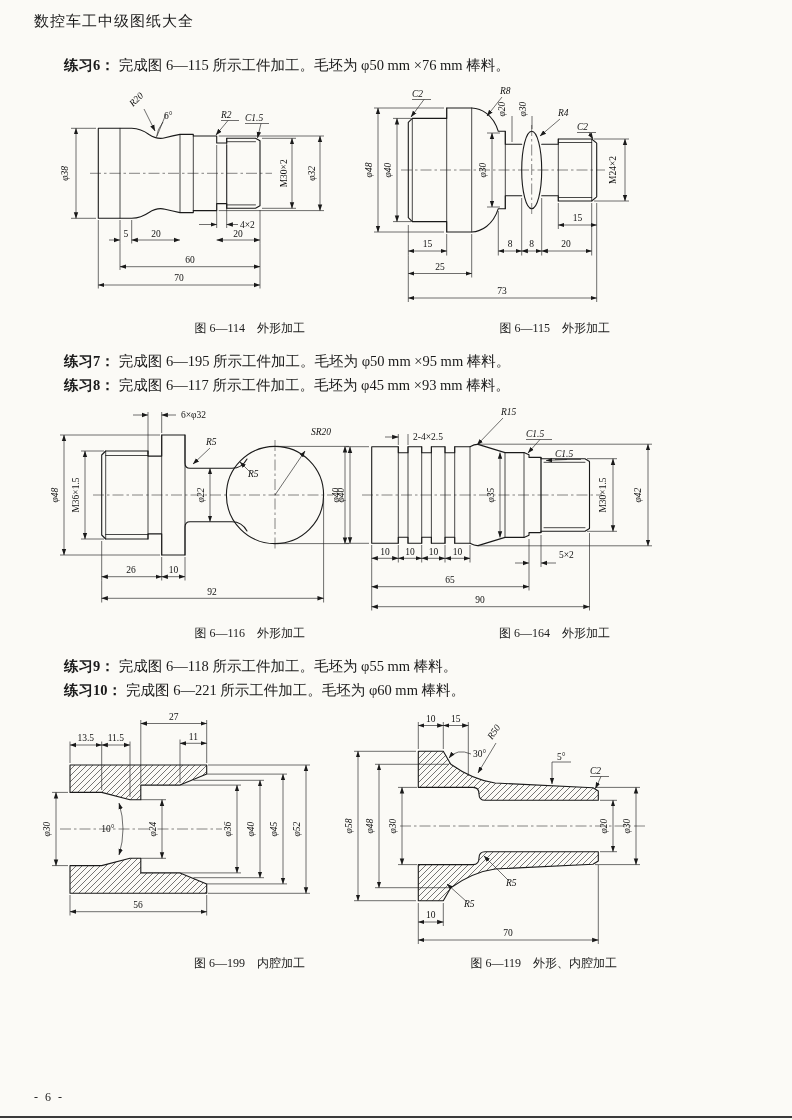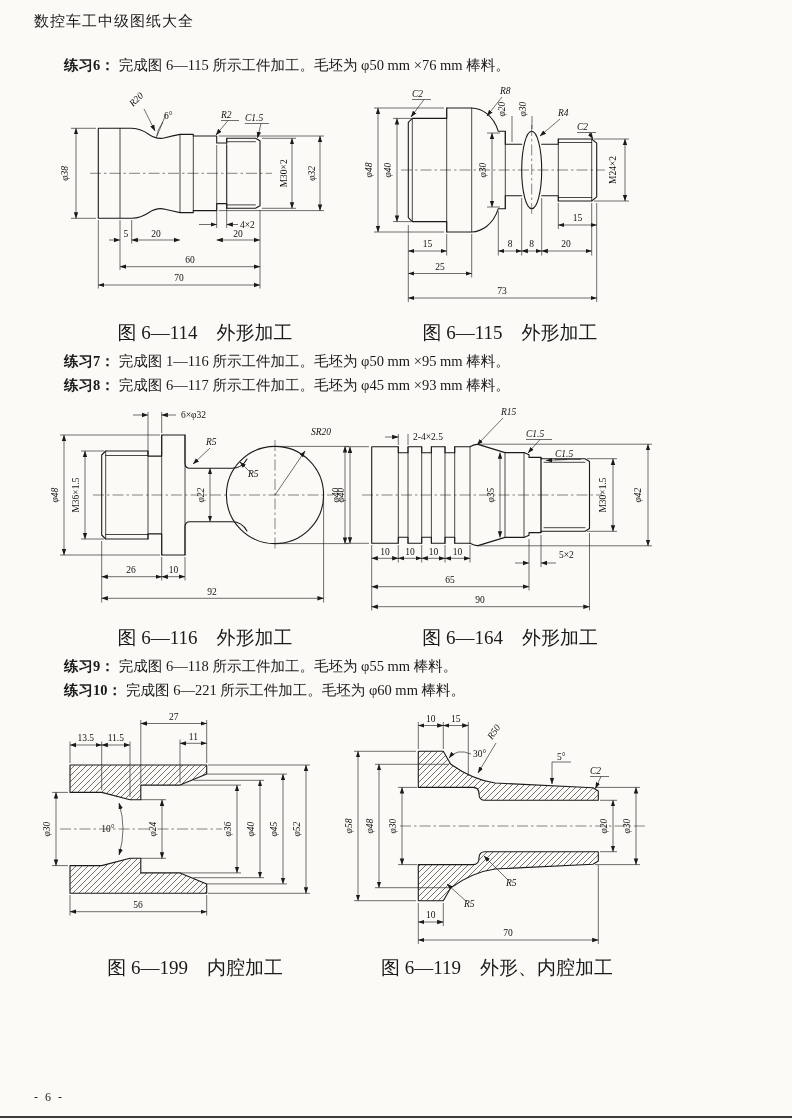--- a/index.html
+++ b/index.html
@@ -1,21 +1,21 @@
 <!DOCTYPE html>
 <html><head>
 <meta charset="utf-8">
 <style>
   html,body{margin:0;padding:0}
   body{width:792px;height:1120px;position:relative;background:#fbfaf6;font-family:"Liberation Serif",serif;color:#1a1a1a;overflow:hidden}
   .abs{position:absolute}
   .hdr{left:34px;top:12px;font-size:15px;letter-spacing:1px}
   .ex{left:64px;font-size:14.5px;white-space:nowrap}
   .ex b{font-weight:bold;margin-right:4px}
-  .cap{font-size:19px;text-align:center;white-space:nowrap}
+  .cap{font-size:12px;text-align:right;white-space:nowrap}
   .ftr{left:34px;top:1090px;font-size:12px;letter-spacing:2px}
   .botline{left:0;top:1116px;width:792px;height:2px;background:#3a3a3a}
   svg{overflow:visible}
   .s{fill:none;stroke:#1a1a1a;stroke-width:1.1;stroke-linejoin:round;stroke-linecap:round}
   .s2{fill:none;stroke:#1a1a1a;stroke-width:.8}
   .hb{fill:url(#h);stroke:#1a1a1a;stroke-width:1.1;stroke-linejoin:round}
   .d{fill:none;stroke:#222;stroke-width:.65}
   .cl{fill:none;stroke:#222;stroke-width:.55;stroke-dasharray:11 3 2.5 3}
   text{font-size:9.5px;fill:#111;font-family:"Liberation Serif",serif}
   .tm{text-anchor:middle}.ts{text-anchor:start}
@@ -139,21 +139,21 @@
     <line class="d" x1="193.3" y1="140" x2="231.7" y2="140" marker-start="url(#ma)" marker-end="url(#ma)"></line>
     <text class="tm" x="212.5" y="136.3">15</text>
     <path class="d" d="M43.3,170.5 V217"></path>
     <line class="d" x1="43.3" y1="213" x2="231.7" y2="213" marker-start="url(#ma)" marker-end="url(#ma)"></line>
     <text class="tm" x="137" y="209.3">73</text>
   </g>
 </svg>
 <div class="abs cap" style="left:410px;top:320px;width:200px">图 6—115　外形加工</div>
 
 <div class="abs ex" style="top:352px">
-  <b>练习7：</b><span>完成图 1—116 所示工件加工。毛坯为 φ50 mm ×95 mm 棒料。</span>
+  <b>练习7：</b><span>完成图 6—195 所示工件加工。毛坯为 φ50 mm ×95 mm 棒料。</span>
 </div>
 <div class="abs ex" style="top:376px">
   <b>练习8：</b><span>完成图 6—117 所示工件加工。毛坯为 φ45 mm ×93 mm 棒料。</span>
 </div>
 
 <svg class="abs" style="left:35px;top:400px" width="325" height="245" viewBox="0 0 325 245">
   <g class="s">
     <path d="M66.7,55 L70.7,51 H113 V56.1 H126.7 V35 H150 V63 Q150,68.3 155,68.3 H197 Q207,68.3 212,59 M66.7,135 L70.7,139 H113 V133.9 H126.7 V155 H150 V127 Q150,121.7 155,121.7 H197 Q207,121.7 212,131 M66.7,55 V135"></path>
     <path class="s2" d="M70.7,55.5 H113 M70.7,134.5 H113 M113,51 V139 M126.7,35 V155 M150,35 V155 M70.7,51 V139"></path>
     <circle cx="240" cy="95" r="48.6"></circle>

